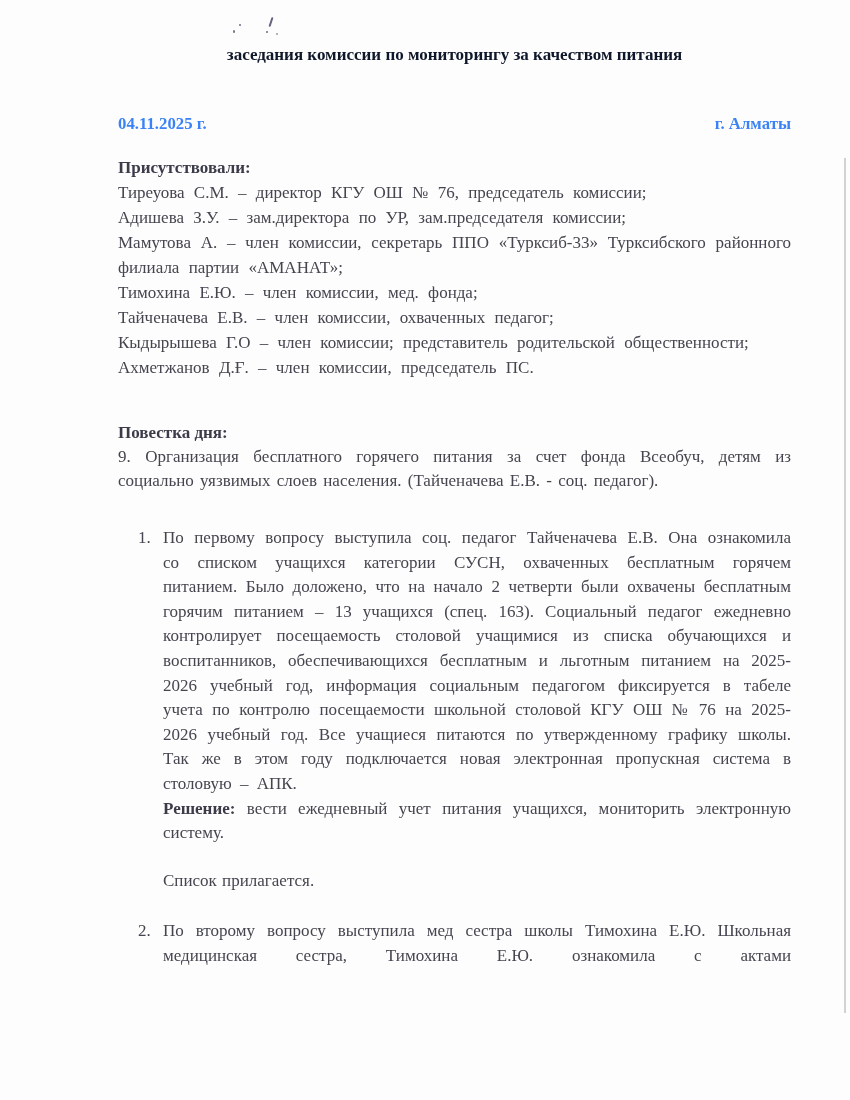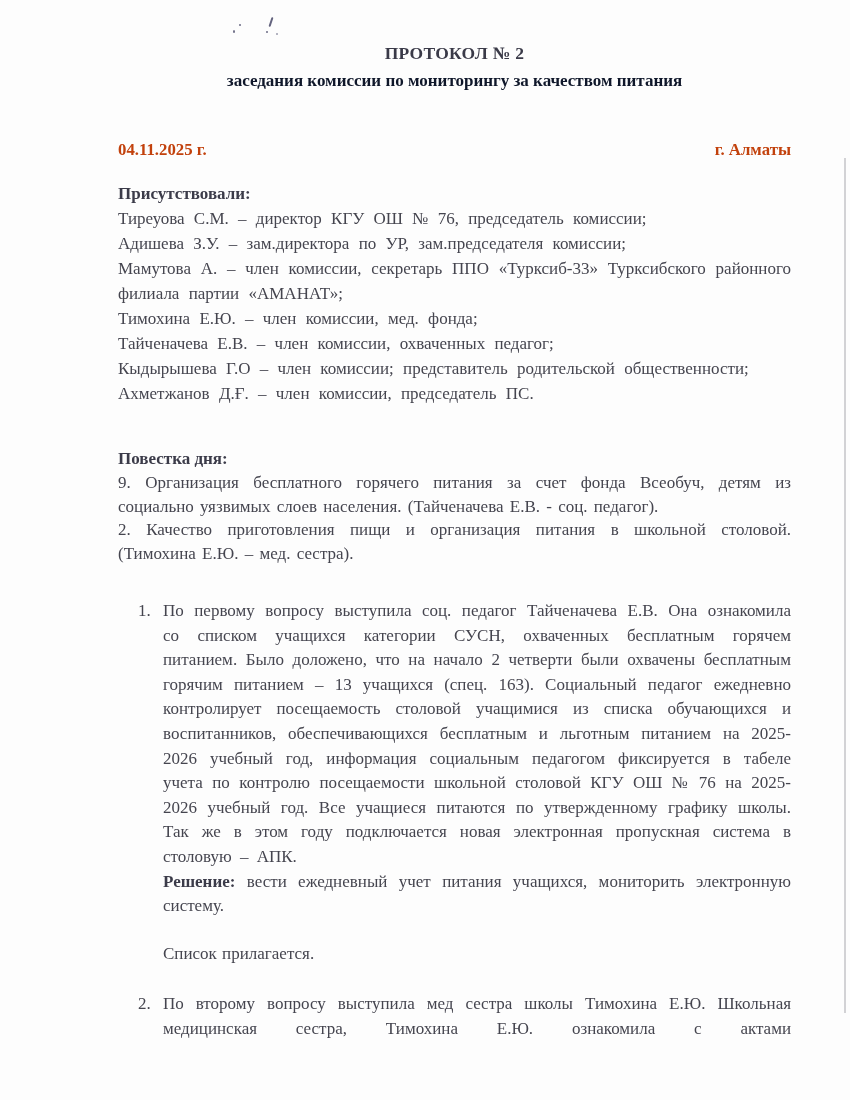--- a/index.html
+++ b/index.html
@@ -34,21 +34,21 @@
     text-align: center;
     margin: 2px 0 0 0;
     color: #0f172a;
   }
   .date-row {
     display: flex;
     justify-content: space-between;
     margin-top: 46px;
     font-size: 16.8px;
     font-weight: bold;
-    color: #c2410c;
+    color: #3b82f6;
   }
   .section-heading {
     font-weight: bold;
     color: #3b3b49;
     margin: 0;
     font-size: 17px;
     line-height: 25px;
   }
   .attendees { margin-top: 21px; }
   .attendees p.entry {
@@ -126,21 +126,20 @@
 
   <span class="speck s1"></span>
   <span class="speck s2"></span>
   <span class="speck s3"></span>
   <span class="speck s4"></span>
   <span class="slash"></span>
   <div class="scan-edge"></div>
 
   <div class="content">
 
-    <h1 class="doc-title">ПРОТОКОЛ № 2</h1>
     <h2 class="doc-subtitle">заседания комиссии по мониторингу за качеством питания</h2>
 
     <div class="date-row">
       <span>04.11.2025 г.</span>
       <span>г. Алматы</span>
     </div>
 
     <div class="attendees">
       <p class="section-heading">Присутствовали:</p>
       <p class="entry">Тиреуова С.М. – директор КГУ ОШ № 76, председатель комиссии;</p>
@@ -148,21 +147,20 @@
       <p class="entry">Мамутова А. – член комиссии, секретарь ППО «Турксиб-33» Турксибского районного филиала партии «АМАНАТ»;</p>
       <p class="entry">Тимохина Е.Ю. – член комиссии, мед. фонда;</p>
       <p class="entry">Тайченачева Е.В. – член комиссии, охваченных педагог;</p>
       <p class="entry">Кыдырышева Г.О – член комиссии; представитель родительской общественности;</p>
       <p class="entry">Ахметжанов Д.Ғ. – член комиссии, председатель ПС.</p>
     </div>
 
     <div class="agenda">
       <p class="section-heading">Повестка дня:</p>
       <p class="agenda-item">9. Организация бесплатного горячего питания за счет фонда Всеобуч, детям из социально уязвимых слоев населения. (Тайченачева Е.В. - соц. педагог).</p>
-      <p class="agenda-item">2. Качество приготовления пищи и организация питания в школьной столовой. (Тимохина Е.Ю. – мед. сестра).</p>
     </div>
 
     <div class="minutes">
 
       <div class="minute-item">
         <span class="minute-number">1.</span>
         <p class="para">По первому вопросу выступила соц. педагог Тайченачева Е.В. Она ознакомила со списком учащихся категории СУСН, охваченных бесплатным горячем питанием. Было доложено, что на начало 2 четверти были охвачены бесплатным горячим питанием – 13 учащихся (спец. 163). Социальный педагог ежедневно контролирует посещаемость столовой учащимися из списка обучающихся и воспитанников, обеспечивающихся бесплатным и льготным питанием на 2025-2026 учебный год, информация социальным педагогом фиксируется в табеле учета по контролю посещаемости школьной столовой КГУ ОШ № 76 на 2025-2026 учебный год.  Все учащиеся питаются по утвержденному графику школы. Так же в этом году подключается новая электронная пропускная система в столовую – АПК.</p>
         <p class="para decision"><strong>Решение:</strong> <span>вести ежедневный учет питания учащихся, мониторить электронную систему.</span></p>
         <p class="para attachment">Список прилагается.</p>
       </div>

